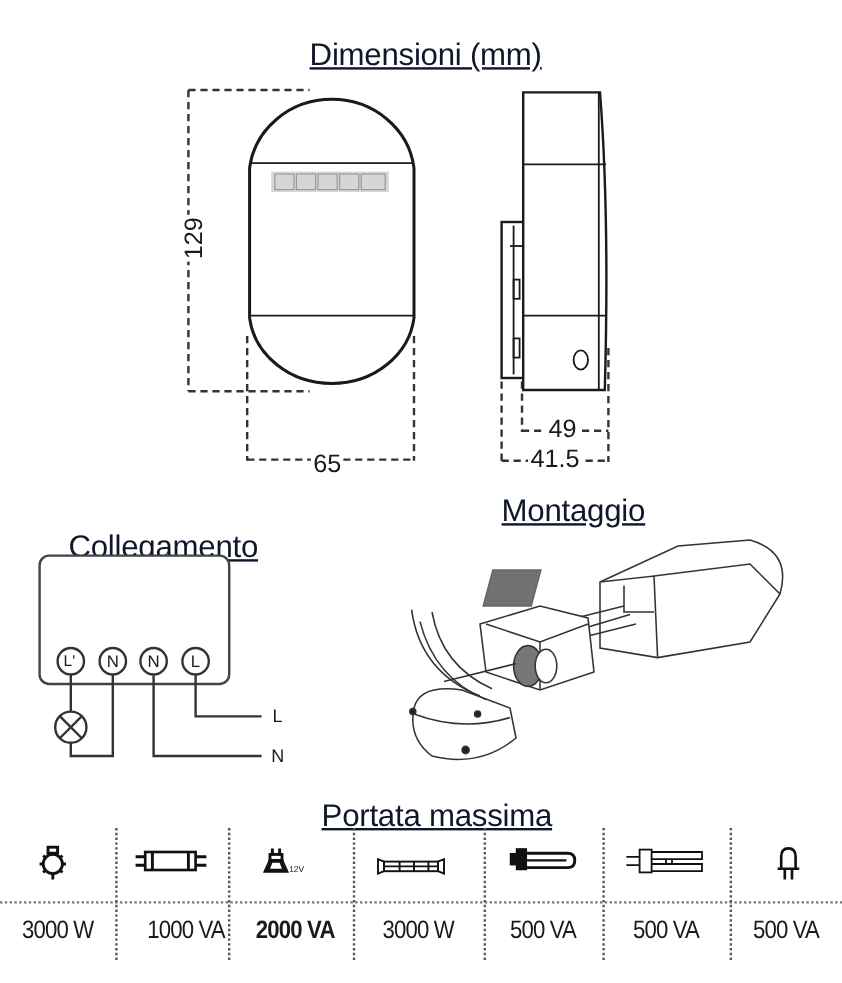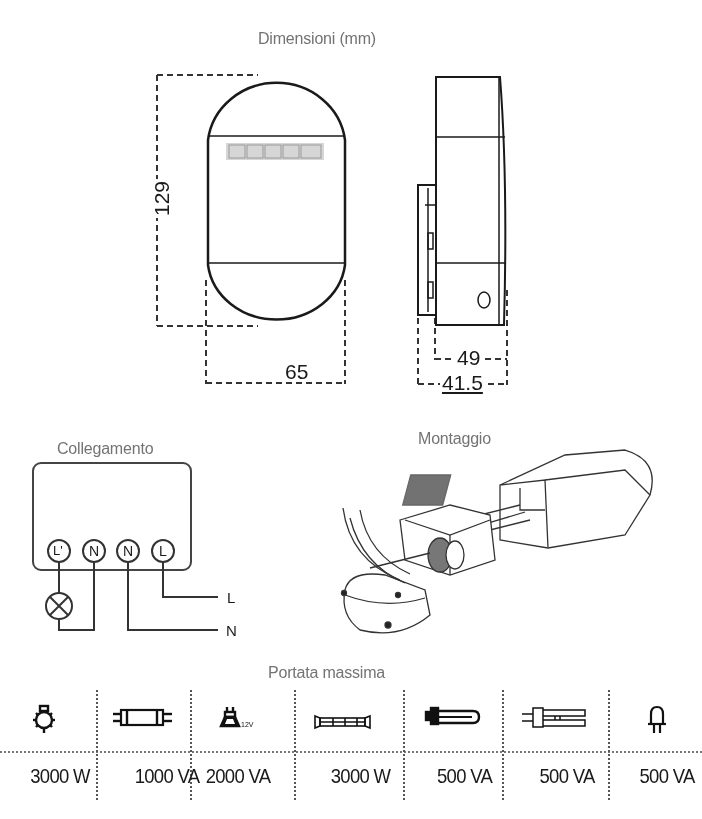--- a/index.html
+++ b/index.html
@@ -1,24 +1,24 @@
 <!DOCTYPE html>
 <html><head>
 <meta charset="utf-8">
 <style>
   html, body { margin:0; padding:0; background:#ffffff; }
   body { width:702px; height:819px; position:relative; overflow:hidden;
          font-family:"Liberation Sans", "DejaVu Sans", sans-serif; color:#1a1a1a; }
   .abs { position:absolute; }
-  .title { font-size:16px; color:#737373; white-space:nowrap; letter-spacing:-0.2px; }
+  .title { font-size:26px; color:#0f172a; white-space:nowrap; letter-spacing:-0.2px;text-decoration:underline; }
   .dimlabel { font-size:21px; color:#1a1a1a; background:#fff; padding:0 2px; line-height:1; }
   svg { position:absolute; overflow:visible; }
   .cell-label { font-size:21px; color:#1a1a1a; text-align:center; width:100%;
                 letter-spacing:-0.8px; transform:scaleX(0.88); }
-  .col { position:absolute; top:690px; height:130px;margin-left:12px; }
+  .col { position:absolute; top:690px; height:130px; }
   .vsep { position:absolute; top:690px; height:110px; width:0; border-left:2px dotted #555; }
   .hsep { position:absolute; left:0; top:751px; width:702px; height:0; border-top:2px dotted #777; }
 </style>
 </head>
 <body>
 
 <div class="abs title" style="left:258px; top:30px;">Dimensioni (mm)</div>
 
 <svg width="702" height="420" style="left:0;top:0;">
 
@@ -64,23 +64,23 @@
     <line x1="499" y1="77" x2="499" y2="325"></line>
     <line x1="428" y1="188" x2="428" y2="312"></line>
     <line x1="425" y1="205" x2="436" y2="205"></line>
     <rect x="428" y="233" width="5" height="16"></rect>
     <rect x="428" y="282" width="5" height="16"></rect>
     <ellipse cx="484" cy="300" rx="6" ry="8"></ellipse>
   </g>
 </svg>
 
 <div class="abs dimlabel" style="left:142px; top:188px; transform:rotate(-90deg); transform-origin:center;">129</div>
-<div class="abs dimlabel" style="left:259px; top:361px;margin-left:24px;">65</div>
+<div class="abs dimlabel" style="left:259px; top:376px;">65</div>
 <div class="abs dimlabel" style="left:455px; top:347px;">49</div>
-<div class="abs dimlabel" style="left:440px; top:372px;text-decoration:underline;">41.5</div>
+<div class="abs dimlabel" style="left:440px; top:372px;">41.5</div>
 
 <div class="abs title" style="left:57px; top:440px;">Collegamento</div>
 
 <svg width="702" height="819" style="left:0;top:0;">
   <rect x="33" y="463" width="158" height="107" rx="8" ry="8" fill="#fff" stroke="#444" stroke-width="2"></rect>
   <g stroke="#333" stroke-width="2" fill="#fff">
     <circle cx="59" cy="551" r="11"></circle>
     <circle cx="94" cy="551" r="11"></circle>
     <circle cx="128" cy="551" r="11"></circle>
     <circle cx="163" cy="551" r="11"></circle>
@@ -95,21 +95,21 @@
     <polyline points="163,562 163,597 218,597"></polyline>
   </g>
 </svg>
 <div class="abs" style="left:53px; top:543px; font-size:13px;">L'</div>
 <div class="abs" style="left:89px; top:543px; font-size:14px;">N</div>
 <div class="abs" style="left:123px; top:543px; font-size:14px;">N</div>
 <div class="abs" style="left:159px; top:543px; font-size:14px;">L</div>
 <div class="abs" style="left:227px; top:589px; font-size:15px;">L</div>
 <div class="abs" style="left:226px; top:622px; font-size:15px;">N</div>
 
-<div class="abs title" style="left:418px; top:430px;">Montaggio</div>
+<div class="abs title" style="left:418px; top:410px;">Montaggio</div>
 
 <svg width="702" height="819" style="left:0;top:0;">
   <g stroke="#333" stroke-width="1.3" fill="#fff">
 
     <path d="M500,485 L565,455 L625,450 Q660,460 650,495 L625,535 L548,548 L500,540 Z"></path>
     <path d="M500,485 L545,480 L548,548"></path>
     <path d="M545,480 L625,470 L650,495"></path>
     <path d="M520,488 L520,510 L545,510"></path>
     <rect x="538" y="475" width="40" height="30" fill="#444" transform="skewX(-15)" opacity="0.75"></rect>
 
@@ -214,21 +214,21 @@
   </g>
   <text x="241" y="727" font-size="7" font-family="Liberation Sans, sans-serif" fill="#111">12V</text>
 </svg>
 
 <div class="col" style="left:0; width:96px;">
   <div class="cell-label" style="position:absolute; top:74px;">3000 W</div>
 </div>
 <div class="col" style="left:108px; width:94px;">
   <div class="cell-label" style="position:absolute; top:74px;">1000 VA</div>
 </div>
-<div class="col" style="left:174px; width:104px;">
+<div class="col" style="left:194px; width:104px;font-weight:bold;">
   <div class="cell-label" style="position:absolute; top:74px;">2000 VA</div>
 </div>
 <div class="col" style="left:294px; width:109px;">
   <div class="cell-label" style="position:absolute; top:74px;">3000 W</div>
 </div>
 <div class="col" style="left:403px; width:99px;">
   <div class="cell-label" style="position:absolute; top:74px;">500 VA</div>
 </div>
 <div class="col" style="left:502px; width:106px;">
   <div class="cell-label" style="position:absolute; top:74px;">500 VA</div>

